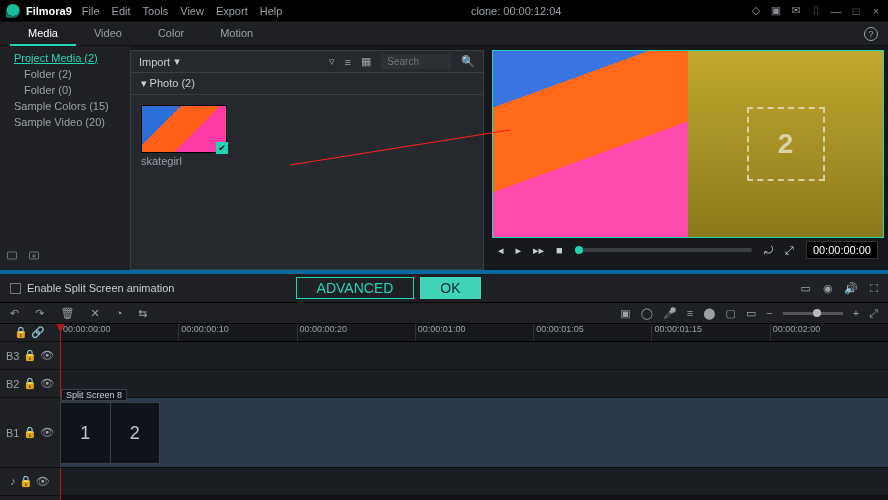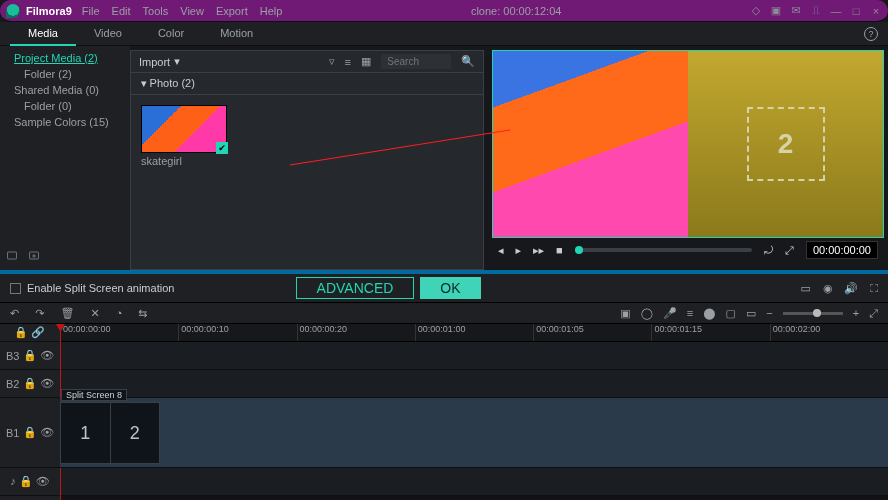--- a/index.html
+++ b/index.html
@@ -9,21 +9,21 @@
     --bg4:#16181b;
     --line:#3a3f46;
     --txt:#c9ccd1;
     --txt2:#9aa0a6;
     --accent:#21d6b4;
     --accent2:#3fd3b8;
   }
   *{box-sizing:border-box;font-family:Arial, Helvetica, sans-serif;}
   body{margin:0;width:888px;height:500px;background:var(--bg4);color:var(--txt);font-size:11px;overflow:hidden;position:relative;}
   
-  .titlebar{height:22px;background:#701a75;display:flex;align-items:center;padding:0 6px;border-bottom:1px solid #0d0e10;border-radius:11px;}
+  .titlebar{height:22px;background:#000000;display:flex;align-items:center;padding:0 6px;border-bottom:1px solid #0d0e10;}
   .logo{width:14px;height:14px;background:radial-gradient(circle at 50% 40%,#1abc9c 55%,#0e6e5a 56%);border-radius:50% 50% 50% 0;margin-right:6px;}
   .brand{color:#fff;font-weight:bold;margin-right:10px;}
   .menu{display:flex;gap:12px;color:var(--txt2);}
   .menu span{cursor:default;}
   .title-center{flex:1;text-align:center;color:var(--txt2);}
   .title-right{display:flex;gap:8px;color:#8a8e94;}
   .title-right .ico{width:12px;height:12px;display:inline-flex;align-items:center;justify-content:center;}
   
   .subtabbar{height:24px;background:var(--bg);display:flex;align-items:center;padding-left:10px;border-bottom:1px solid #0d0e10;}
   .subtab{padding:0 18px;height:24px;display:flex;align-items:center;color:var(--txt2);border-bottom:2px solid transparent;}
@@ -123,23 +123,23 @@
   <div class="subtab">Video</div>
   <div class="subtab">Color</div>
   <div class="subtab">Motion</div>
   <div class="subtab-help">?</div>
 </div>
 
 <div class="mainrow">
   <div class="tree">
     <div class="item sel">Project Media (2)</div>
     <div class="item ind1">Folder (2)</div>
-    <div class="item">Shared Media (0)</div>
     <div class="item ind1">Folder (0)</div>
     <div class="item">Sample Colors (15)</div>
+    <div class="item">Sample Video (20)</div>
     <div class="tree-foot">
       <span><svg viewBox="0 0 24 24">
             <rect x="3" y="6" width="18" height="14" rx="1"></rect>
           </svg></span>
       <span><svg viewBox="0 0 24 24">
             <rect x="3" y="6" width="18" height="14" rx="1"></rect>
             <line x1="12" y1="10" x2="12" y2="18"></line>
             <line x1="8" y1="14" x2="16" y2="14"></line>
           </svg></span>
     </div>

